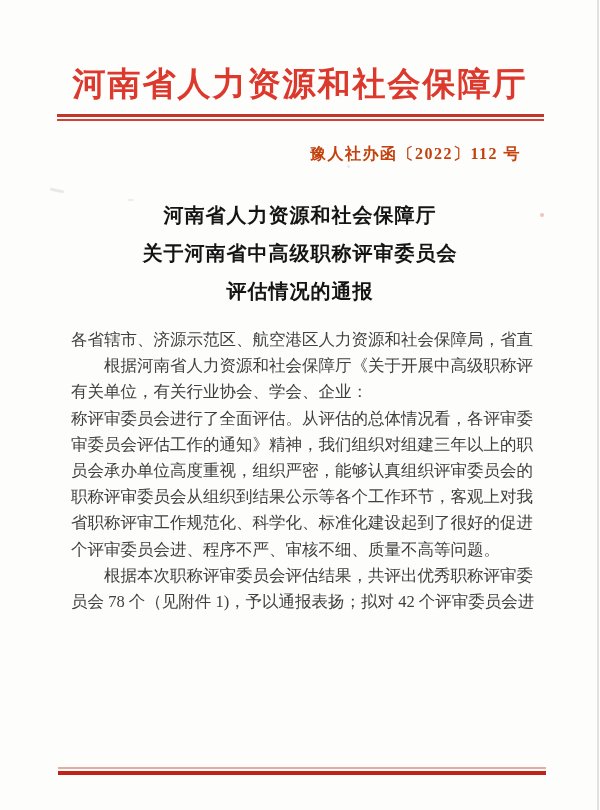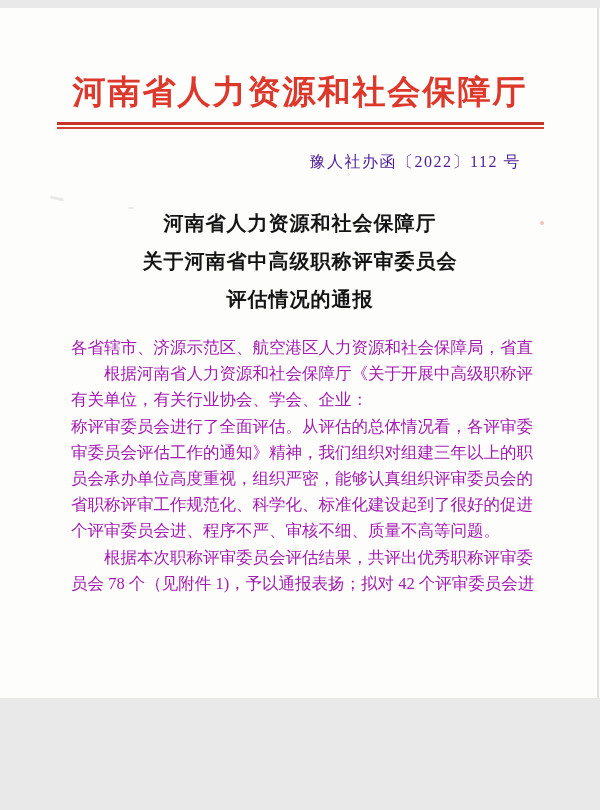--- a/index.html
+++ b/index.html
@@ -1,20 +1,20 @@
 <!DOCTYPE html>
 <html><head>
 <meta charset="utf-8">
 <style>
   html,body{margin:0;padding:0;background:#e9e9e9;}
   .page{
     position:relative;
-    width:600px;height:690px;
+    width:600px;height:810px;
     background:#fdfdfc;
-    margin:8px auto;
+    margin:0 auto;
     overflow:hidden;
     font-family:"Liberation Serif","DejaVu Serif",serif;
   }
   
   .scan-edge{position:absolute;top:0;bottom:0;right:1px;width:2px;background:#d9d9d9;opacity:.8;}
   .speck{position:absolute;border-radius:50%;}
   .speck-a{left:50px;top:189px;width:14px;height:3px;background:#d7d7d5;opacity:.55;transform:rotate(12deg);border-radius:2px;}
   .speck-b{left:128px;top:199px;width:6px;height:2px;background:#dddddb;opacity:.5;border-radius:2px;}
   .speck-c{left:540px;top:213px;width:4px;height:4px;background:#e9a9a4;opacity:.7;}
   .speck-d{left:347px;top:165px;width:3px;height:3px;background:#dedcd8;opacity:.6;}
@@ -28,34 +28,35 @@
     letter-spacing:2px;
     white-space:nowrap;
   }
   .header-rule{position:absolute;top:114px;left:57px;width:487px;}
   .rule-top{height:3px;background:#c73529;}
   .rule-gap{height:2px;background:transparent;}
   .rule-bottom{height:2px;background:#d24036;}
 
   .doc-number{
     position:absolute;top:144px;right:79px;
-    font-size:16px;color:#4c1d95;letter-spacing:1.5px;
+    font-size:16px;color:#c2410c;letter-spacing:1.5px;
     white-space:nowrap;
+    font-weight:bold;
   }
 
   .title-block{
     position:absolute;top:196px;left:0;right:0;
     text-align:center;color:#141414;
     font-size:20px;font-weight:bold;
   }
   .title-line{line-height:38px;letter-spacing:1px;white-space:nowrap;}
 
   .body-block{
     position:absolute;top:327px;left:71px;width:462px;
-    font-size:16.5px;color:#a21caf;
+    font-size:16.5px;color:#404040;
   }
   .body-line{
     height:26.2px;line-height:26.2px;
     text-align:justify;
     text-align-last:justify;
     white-space:nowrap;
   }
   .body-line.para-end{text-align-last:left;}
   .body-line.indent{text-indent:2em;}
 
@@ -91,20 +92,21 @@
     <div class="title-line">评估情况的通报</div>
   </div>
 
   <div class="body-block">
     <div class="body-line">各省辖市、济源示范区、航空港区人力资源和社会保障局，省直</div>
     <div class="body-line indent">根据河南省人力资源和社会保障厅《关于开展中高级职称评</div>
     <div class="body-line para-end">有关单位，有关行业协会、学会、企业：</div>
     <div class="body-line">称评审委员会进行了全面评估。从评估的总体情况看，各评审委</div>
     <div class="body-line">审委员会评估工作的通知》精神，我们组织对组建三年以上的职</div>
     <div class="body-line">员会承办单位高度重视，组织严密，能够认真组织评审委员会的</div>
+    <div class="body-line">职称评审委员会从组织到结果公示等各个工作环节，客观上对我</div>
     <div class="body-line">省职称评审工作规范化、科学化、标准化建设起到了很好的促进</div>
     <div class="body-line para-end">个评审委员会进、程序不严、审核不细、质量不高等问题。</div>
     <div class="body-line indent">根据本次职称评审委员会评估结果，共评出优秀职称评审委</div>
     <div class="body-line">员会 78 个（见附件 1)，予以通报表扬；拟对 42 个评审委员会进</div>
   </div>
 
   <div class="footer-rule">
     <div class="f-thin"></div>
     <div class="f-gap"></div>
     <div class="f-thick"></div>

